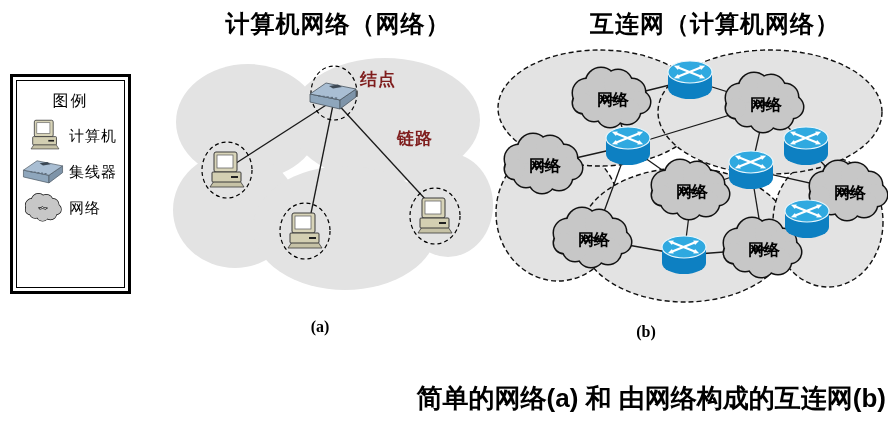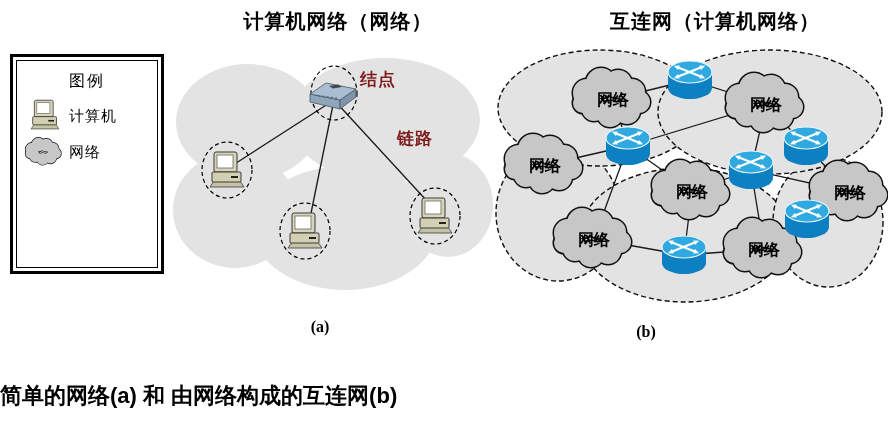--- a/index.html
+++ b/index.html
@@ -1,21 +1,21 @@
 <!DOCTYPE html>
 <html><head>
 <meta charset="utf-8">
 <style>
   html,body{margin:0;padding:0;background:#fff;}
   .canvas{position:relative;width:888px;height:425px;background:#fff;overflow:hidden;
           font-family:"Liberation Serif","DejaVu Serif",serif;}
   .abs{position:absolute;}
-  .title{font-size:20px;font-weight:bold;text-align:center;letter-spacing:1px;color:#000;}
-  .caption{font-size:22px;font-weight:bold;text-align:left;color:#000;
-           font-family:"Liberation Sans","DejaVu Sans",sans-serif;}
+  .title{font-size:24px;font-weight:bold;text-align:center;letter-spacing:1px;color:#000;}
+  .caption{font-size:26px;font-weight:bold;text-align:right;color:#000;
+           font-family:"Liberation Sans","DejaVu Sans",sans-serif;margin-left:36px;}
   .sublabel{font-size:16px;font-weight:bold;text-align:center;color:#000;}
   .dlabel{font-size:17px;font-weight:bold;color:#7f1d1d;letter-spacing:1px;}
   
   .legend-outer{border:2px solid #000;background:#fff;}
   .legend-mid{border:1px solid #000;margin:0;height:100%;box-sizing:border-box;padding:3px;}
   .legend-inner{border:1px solid #000;height:100%;box-sizing:border-box;
                 display:flex;flex-direction:column;align-items:stretch;padding:6px 4px 4px 4px;}
   .legend-title{text-align:center;font-size:16px;color:#000;margin:4px 0 6px 0;letter-spacing:2px;}
   .legend-row{display:flex;align-items:center;height:36px;}
   .legend-ic{width:48px;height:36px;flex:0 0 48px;display:flex;align-items:center;justify-content:center;}
@@ -305,37 +305,55 @@
           <line x1="12" y1="-13" x2="-13" y2="-3" stroke="#fff" stroke-width="2.2"></line>
           <polygon points="-16.15682074900988,-1.7372717003960476 -12.03438424147933,-5.97112541083283 -10.251708994979634,-1.5144372945835856" fill="#fff"></polygon>
           <polygon points="15.156820749009881,-14.262728299603953 11.03438424147933,-10.028874589167172 9.251708994979634,-14.485562705416415" fill="#fff"></polygon>
         </g>
       </g>
     </svg>
 
   <div class="abs title" style="left:178px;top:8px;width:320px;">计算机网络（网络）</div>
   <div class="abs title" style="left:550px;top:8px;width:330px;">互连网（计算机网络）</div>
 
-  <div class="abs legend-outer" style="left:10px;top:54px;width:154px;height:220px;box-sizing:border-box;">
+  <div class="abs legend-outer" style="left:10px;top:74px;width:121px;height:220px;box-sizing:border-box;">
     <div class="legend-mid">
       <div class="legend-inner">
         <div class="legend-title">图例</div>
         <div class="legend-row">
           <span class="legend-ic">
               <svg class="licon" width="48" height="36">
                 <g transform="translate(24,17) scale(0.82)">
                   <path d="M-17,17 L-13,11 L13,11 L17,17 Z" fill="#c6c2a6" stroke="#3a3a3a" stroke-width="0.8"></path>
                   <rect x="-13" y="-18" width="23" height="20" rx="2" fill="#d8d4b8" stroke="#3a3a3a" stroke-width="1"></rect>
                   <rect x="-10" y="-15" width="16" height="13" fill="#fff" stroke="#666" stroke-width="0.8"></rect>
                   <rect x="-15" y="2" width="29" height="10" rx="1" fill="#d3cfb2" stroke="#3a3a3a" stroke-width="1"></rect>
                   <rect x="4" y="6" width="7" height="2" fill="#222"></rect>
                 </g>
               </svg>
             </span>
           <span class="legend-label">计算机</span>
+        </div>
+        <div class="legend-row">
+          <span class="legend-ic">
+              <svg class="licon" width="48" height="36">
+                <g transform="translate(22,17) scale(0.85)">
+                  <path d="M-23,-1 L7,5 L7,14 L-23,7 Z" fill="#8ea6bc" stroke="#4a5560" stroke-width="0.8" stroke-linejoin="round"></path>
+                  <path d="M7,5 L23,-6 L23,2 L7,14 Z" fill="#7e94a9" stroke="#4a5560" stroke-width="0.8" stroke-linejoin="round"></path>
+                  <path d="M-23,-1 L-7,-12 L23,-6 L7,5 Z" fill="#a9bed3" stroke="#4a5560" stroke-width="0.8" stroke-linejoin="round"></path>
+                  <path d="M-4,-9 L5,-10.5 L9,-8 L0,-6.5 Z" fill="#3c4854"></path>
+                  <rect x="-15" y="0.2" width="2.4" height="1.4" fill="#5c6c7c"></rect>
+                  <rect x="-10.8" y="0.75" width="2.4" height="1.4" fill="#5c6c7c"></rect>
+                  <rect x="-6.6" y="1.3" width="2.4" height="1.4" fill="#5c6c7c"></rect>
+                  <rect x="-2.3999999999999986" y="1.85" width="2.4" height="1.4" fill="#5c6c7c"></rect>
+                  <rect x="1.8000000000000007" y="2.4000000000000004" width="2.4" height="1.4" fill="#5c6c7c"></rect>
+                </g>
+              </svg>
+            </span>
+          <span class="legend-label">集线器</span>
         </div>
         <div class="legend-row">
           <span class="legend-ic">
               <svg class="licon" width="48" height="36">
                 <g transform="translate(23,18) scale(0.46)">
                   <circle cx="-26" cy="-6" r="14" fill="none" stroke="#111111" stroke-width="3"></circle>
                   <circle cx="-12" cy="-16" r="15" fill="none" stroke="#111111" stroke-width="3"></circle>
                   <circle cx="5" cy="-15" r="14" fill="none" stroke="#111111" stroke-width="3"></circle>
                   <circle cx="19" cy="-7" r="13" fill="none" stroke="#111111" stroke-width="3"></circle>
                   <circle cx="26" cy="3" r="11" fill="none" stroke="#111111" stroke-width="3"></circle>

